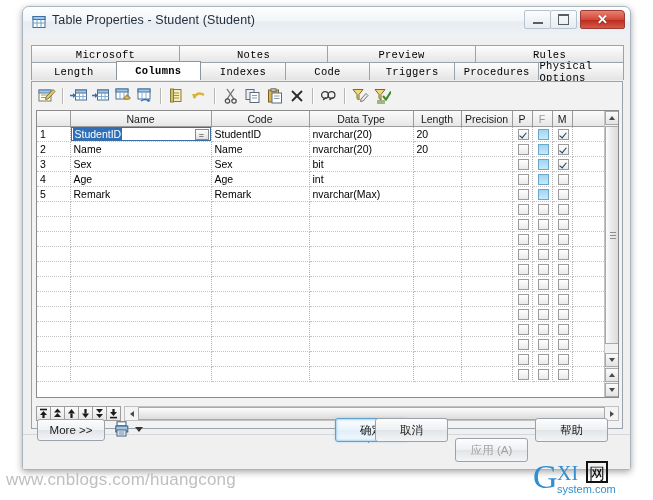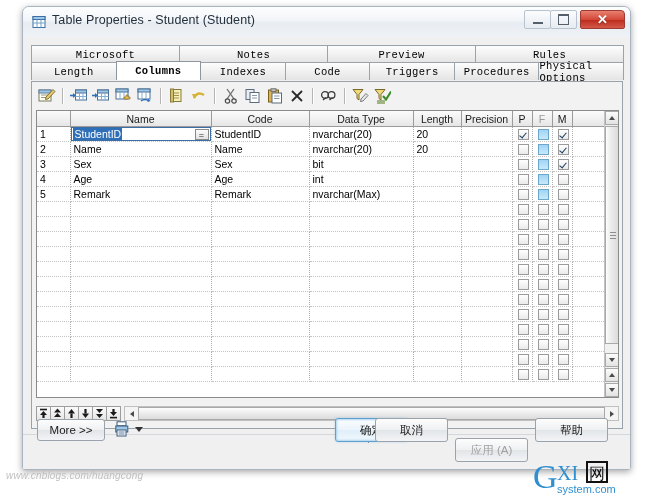--- a/index.html
+++ b/index.html
@@ -324,25 +324,24 @@
   }
   .footline {
     position: absolute; left: 0; bottom: 34px; width: 100%; height: 1px;
     background: #d4d8dc;
   }
 
   
   .wm-text {
     position: absolute;
     left: 6px; top: 470px;
-    font-size: 10px;
+    font-size: 17px;
     color: #bfbfbf;
     font-family: "Liberation Sans", sans-serif;
     letter-spacing: .2px;
-    font-style: italic;
   }
   .wm-logo {
     position: absolute;
     left: 533px; top: 458px;
     width: 118px; height: 40px;
   }
 </style>
 </head>
 <body>
 

